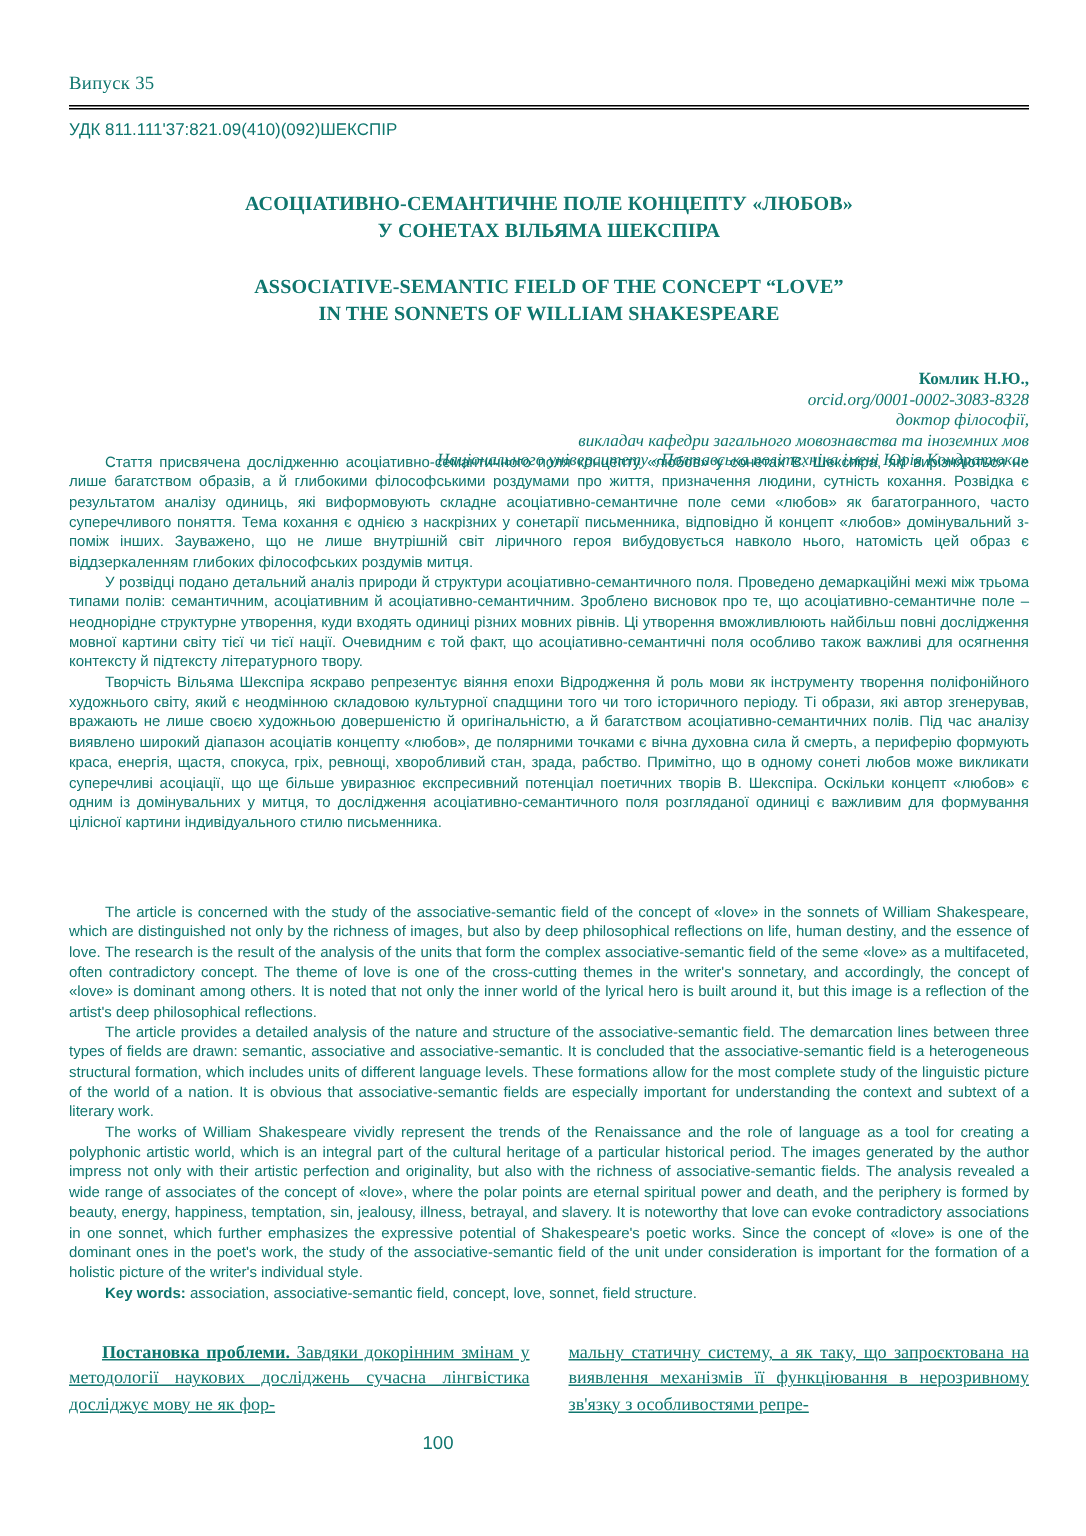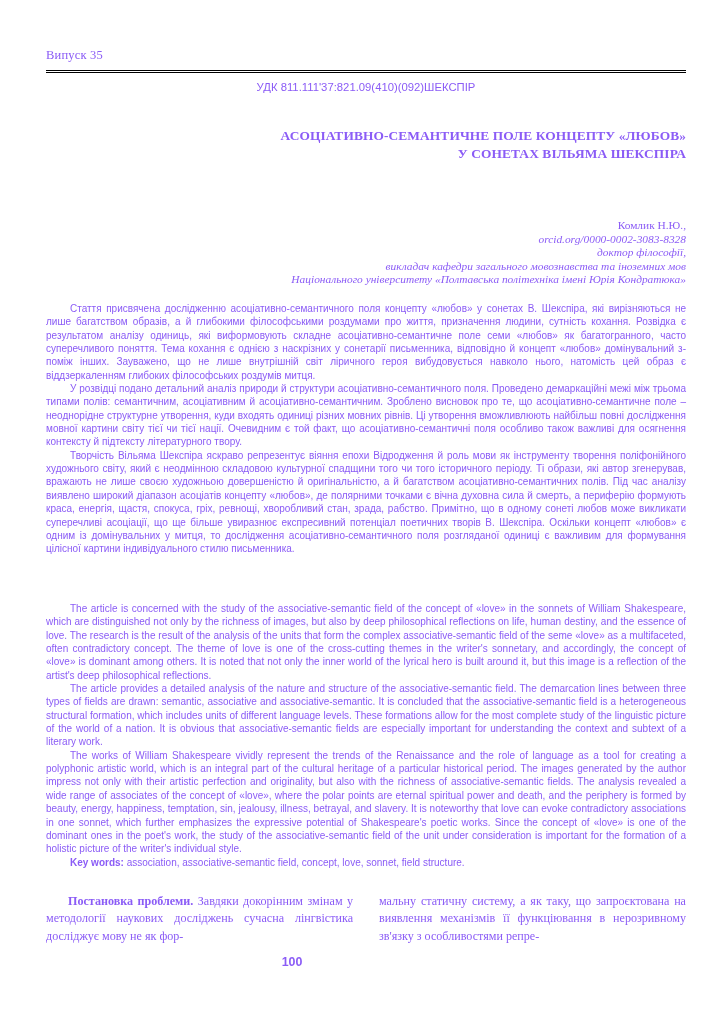--- a/index.html
+++ b/index.html
@@ -7,21 +7,21 @@
     margin: 0;
     padding: 0;
     background: #ffffff;
   }
   .page {
     position: relative;
     width: 724px;
     height: 1024px;
     margin: 0 auto;
     background: #ffffff;
-    color: #8b5cf6;
+    color: #0f766e;
     font-family: "Liberation Serif", "DejaVu Serif", serif;
     box-sizing: border-box;
     overflow: hidden;
   }
 
   
   .running-head {
     position: absolute;
     left: 46px;
     top: 48px;
@@ -47,29 +47,29 @@
   
   .ids {
     position: absolute;
     left: 46px;
     top: 80px;
     width: 640px;
     font-family: "Liberation Sans", "DejaVu Sans", sans-serif;
     font-size: 11.3px;
     line-height: 14.5px;
   }
-  .ids div { white-space: nowrap; text-align: center; }
+  .ids div { white-space: nowrap; }
 
   
   .titles {
     position: absolute;
     left: 46px;
     top: 127px;
     width: 640px;
-    text-align: right;
+    text-align: center;
   }
   .title-ua {
     font-family: "Liberation Serif", "DejaVu Serif", serif;
     font-weight: bold;
     font-size: 13.4px;
     line-height: 17.5px;
     letter-spacing: 0.1px;
   }
   .title-en {
     margin-top: 20px;
@@ -85,21 +85,22 @@
     position: absolute;
     left: 46px;
     top: 219px;
     width: 640px;
     text-align: right;
     font-family: "Liberation Serif", "DejaVu Serif", serif;
     font-size: 11.4px;
     line-height: 13.6px;
   }
   .author-name {
-    font-weight: normal;
+    font-weight: bold;
+    margin-top: 28px;
   }
   .author-meta {
     font-style: italic;
   }
 
   
   .abstract {
     position: absolute;
     left: 46px;
     width: 640px;
@@ -125,33 +126,32 @@
     top: 893px;
     width: 640px;
     display: flex;
     gap: 26px;
     font-family: "Liberation Serif", "DejaVu Serif", serif;
     font-size: 12.1px;
     line-height: 17.3px;
     text-align: justify;
   }
   .body-col { width: 307px; }
-  .body-col p { margin: 0; text-indent: 22px; }
+  .body-col p { margin: 0; text-indent: 22px; text-decoration: underline; }
   .section-head { font-weight: bold; }
 
   
   .page-number {
     position: absolute;
     left: 0;
     top: 955px;
     width: 584px;
     text-align: center;
     font-family: "Liberation Sans", "DejaVu Sans", sans-serif;
     font-size: 12.4px;
-    font-weight: bold;
   }
 </style>
 </head>
 <body>
 
 <div class="page">
 
   <div class="running-head">
     <div class="running-head-text">Випуск 35</div>
   </div>
@@ -159,25 +159,29 @@
 
   <div class="ids">
     <div>УДК 811.111'37:821.09(410)(092)ШЕКСПІР</div>
   </div>
 
   <div class="titles">
     <div class="title-ua">
       <div>АСОЦІАТИВНО-СЕМАНТИЧНЕ ПОЛЕ КОНЦЕПТУ «ЛЮБОВ»</div>
       <div>У СОНЕТАХ ВІЛЬЯМА ШЕКСПІРА</div>
     </div>
+    <div class="title-en">
+      <div>ASSOCIATIVE-SEMANTIC FIELD OF THE CONCEPT “LOVE”</div>
+      <div>IN THE SONNETS OF WILLIAM SHAKESPEARE</div>
+    </div>
   </div>
 
   <div class="author-block">
     <div class="author-name">Комлик Н.Ю.,</div>
-    <div class="author-meta">orcid.org/0000-0002-3083-8328</div>
+    <div class="author-meta">orcid.org/0001-0002-3083-8328</div>
     <div class="author-meta">доктор філософії,</div>
     <div class="author-meta">викладач кафедри загального мовознавства та іноземних мов</div>
     <div class="author-meta">Національного університету «Полтавська політехніка імені Юрія Кондратюка»</div>
   </div>
 
   <div class="abstract abstract-ua">
     <p>Стаття присвячена дослідженню асоціативно-семантичного поля концепту «любов» у сонетах В. Шекспіра, які вирізняються не лише багатством образів, а й глибокими філософськими роздумами про життя, призначення людини, сутність кохання. Розвідка є результатом аналізу одиниць, які виформовують складне асоціативно-семантичне поле семи «любов» як багатогранного, часто суперечливого поняття. Тема кохання є однією з наскрізних у сонетарії письменника, відповідно й концепт «любов» домінувальний з-поміж інших. Зауважено, що не лише внутрішній світ ліричного героя вибудовується навколо нього, натомість цей образ є віддзеркаленням глибоких філософських роздумів митця.</p>
     <p>У розвідці подано детальний аналіз природи й структури асоціативно-семантичного поля. Проведено демаркаційні межі між трьома типами полів: семантичним, асоціативним й асоціативно-семантичним. Зроблено висновок про те, що асоціативно-семантичне поле – неоднорідне структурне утворення, куди входять одиниці різних мовних рівнів. Ці утворення вможливлюють найбільш повні дослідження мовної картини світу тієї чи тієї нації. Очевидним є той факт, що асоціативно-семантичні поля особливо також важливі для осягнення контексту й підтексту літературного твору.</p>
     <p>Творчість Вільяма Шекспіра яскраво репрезентує віяння епохи Відродження й роль мови як інструменту творення поліфонійного художнього світу, який є неодмінною складовою культурної спадщини того чи того історичного періоду. Ті образи, які автор згенерував, вражають не лише своєю художньою довершеністю й оригінальністю, а й багатством асоціативно-семантичних полів. Під час аналізу виявлено широкий діапазон асоціатів концепту «любов», де полярними точками є вічна духовна сила й смерть, а периферію формують краса, енергія, щастя, спокуса, гріх, ревнощі, хворобливий стан, зрада, рабство. Примітно, що в одному сонеті любов може викликати суперечливі асоціації, що ще більше увиразнює експресивний потенціал поетичних творів В. Шекспіра. Оскільки концепт «любов» є одним із домінувальних у митця, то дослідження асоціативно-семантичного поля розгляданої одиниці є важливим для формування цілісної картини індивідуального стилю письменника.</p>
   </div>

